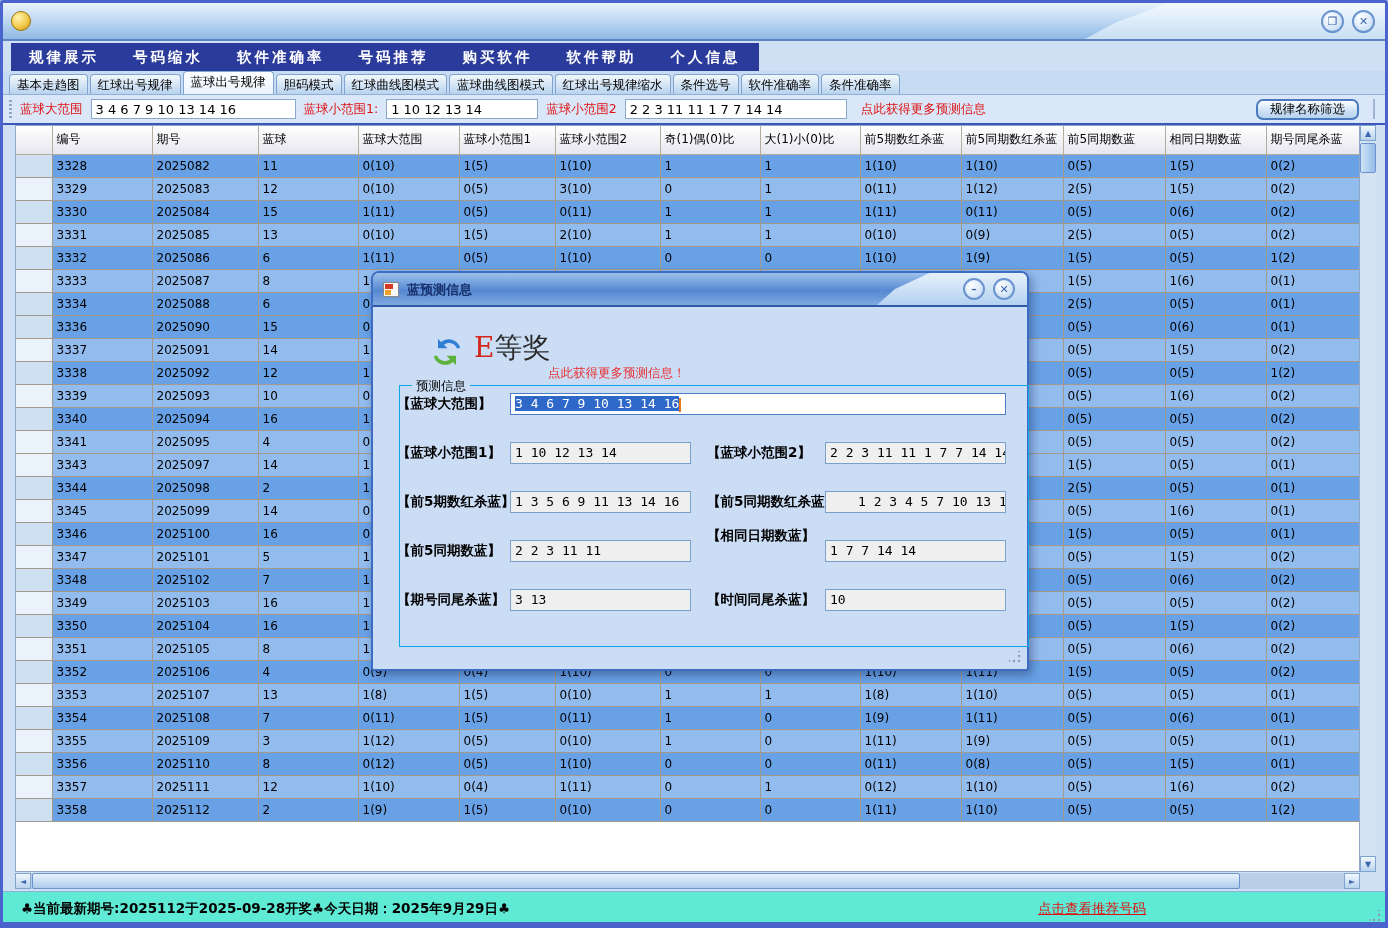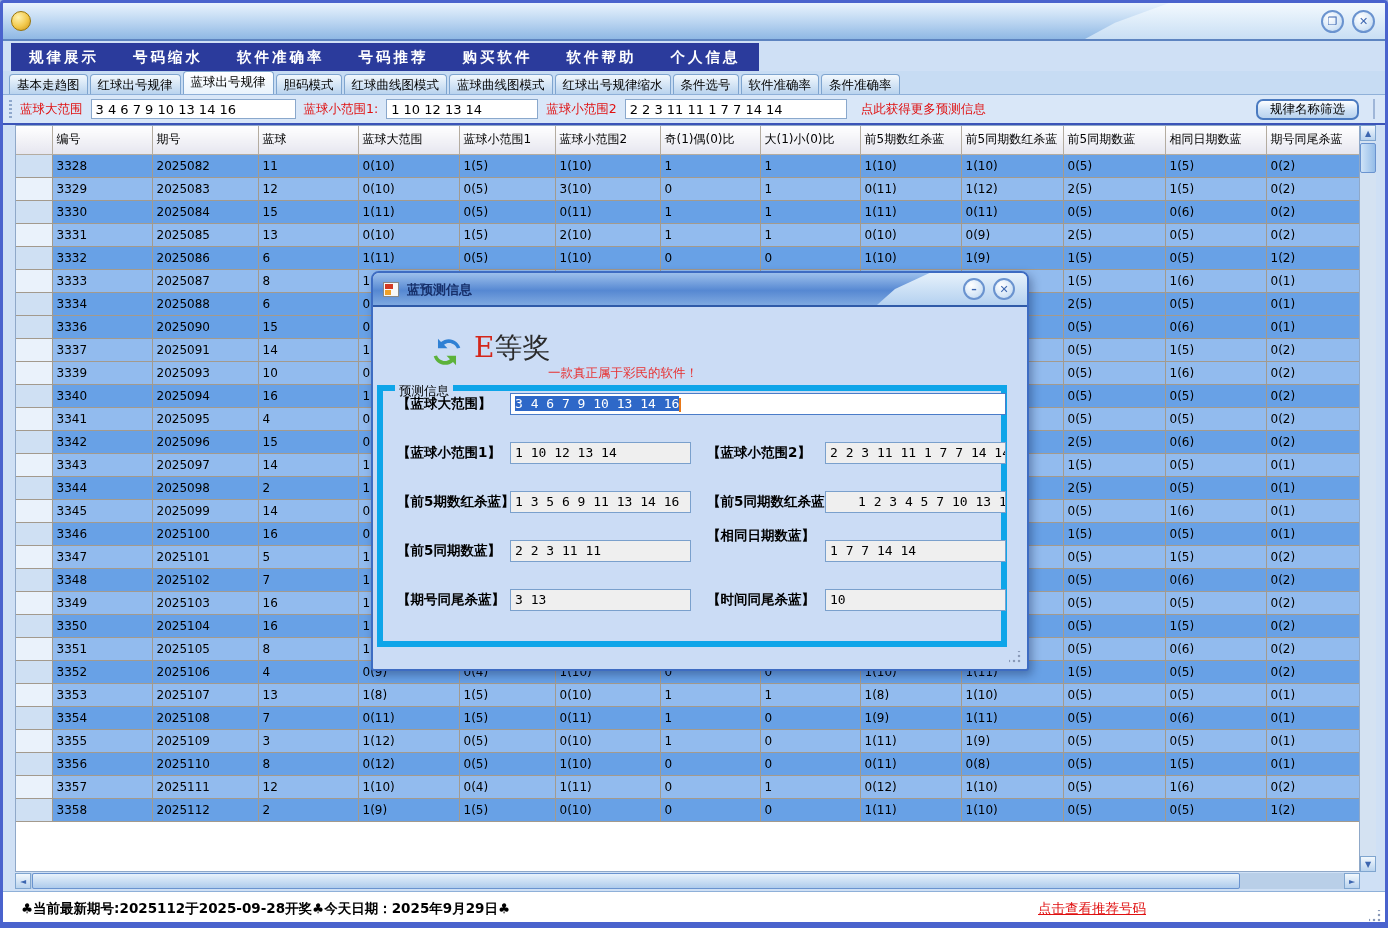--- a/index.html
+++ b/index.html
@@ -68,21 +68,21 @@
   .sb-btn { position:absolute; width:16px; height:16px;
     background:linear-gradient(180deg,#f2f8fd,#b9d3ee); border:1px solid #7fa5cf;
     color:#3c66b0; font-size:8px; display:flex; align-items:center; justify-content:center; }
   #vscroll { position:absolute; left:1357px; top:122px; width:16px; height:747px; background:#d4e2f2; }
   #vthumb { position:absolute; left:1357px; top:140px; width:16px; height:30px;
     background:linear-gradient(90deg,#cfe3f7,#94bce8); border:1px solid #6a93cf; border-radius:2px; }
   #hscroll { position:absolute; left:12px; top:870px; width:1345px; height:16px; background:#b9cfe8; }
   #hthumb { position:absolute; left:29px; top:870px; width:1208px; height:16px;
     background:linear-gradient(180deg,#e8f2fb,#aecbec); border:1px solid #6a93cf; border-radius:2px; }
   
-  #statusbar { position:absolute; left:0; top:888px; right:0; height:34px; background:#ffffff;
+  #statusbar { position:absolute; left:0; top:888px; right:0; height:34px; background:#5eead4;
     border-top:1px solid #8fb0d8; }
   #status-text { position:absolute; left:18px; top:8px; font-size:13.5px; font-weight:bold; color:#000; }
   #status-link { position:absolute; left:1035px; top:8px; font-size:13.5px; color:#e01010;
     text-decoration:underline; }
   .resize-grip { position:absolute; right:4px; bottom:3px; width:12px; height:12px;
     background:
       radial-gradient(circle at 10px 10px,#8a9ab8 1.4px,transparent 1.6px),
       radial-gradient(circle at 10px 5px,#8a9ab8 1.4px,transparent 1.6px),
       radial-gradient(circle at 5px 10px,#8a9ab8 1.4px,transparent 1.6px),
       radial-gradient(circle at 10px 0px,#8a9ab8 1.4px,transparent 1.6px),
@@ -104,22 +104,22 @@
   #dialog .win-btns { top:5px; right:12px; }
   #dialog .circle-btn { width:22px; height:22px; }
   
   #logo { position:absolute; left:55px; top:52px; }
   #logo-arrows { position:absolute; left:0; top:8px; width:38px; height:38px; }
   #logo-text { position:absolute; left:46px; top:4px; font-family:"DejaVu Serif",serif;
     font-size:28px; color:#2a2a2a; white-space:nowrap; }
   #logo-text .e-red { color:#d4261a; }
   #logo-slogan { position:absolute; left:120px; top:40px; font-size:12.5px; color:#e83030; white-space:nowrap; }
   
-  #groupbox { position:absolute; left:4px; top:112px; width:630px; height:262px;
-    border:6px solid #0ea5e9; }
+  #groupbox { position:absolute; left:26px; top:112px; width:630px; height:262px;
+    border:1px solid #0ea5e9; }
   #groupbox-label { position:absolute; left:12px; top:-8px; background:#cbdcf5; padding:0 4px;
     font-size:12.5px; color:#000; }
   .fld-label { position:absolute; font-size:13.5px; font-weight:bold; color:#000; white-space:nowrap; }
   .fld-input { position:absolute; height:22px; background:#efefef; border:1px solid #7aa0cc;
     font-family:"DejaVu Sans Mono",monospace; font-size:13px; color:#000; padding:2px 4px;
     white-space:nowrap; overflow:hidden; }
   .fld-input.focused { background:#ffffff; border:1px solid #4a7cc8; }
   .sel { background:#2e68c8; color:#ffffff; }
   .caret { display:inline-block; width:2px; height:14px; background:#e87818; vertical-align:middle; }
   #dialog .resize-grip { right:6px; bottom:6px; }
@@ -350,20 +350,36 @@
             <td></td>
             <td></td>
             <td></td>
             <td></td>
             <td></td>
             <td></td>
             <td>0(5)</td>
             <td>1(5)</td>
             <td>0(2)</td>
           </tr>
+          <tr class="dark">
+            <td class="rowhdr"></td>
+            <td>3338</td>
+            <td>2025092</td>
+            <td>12</td>
+            <td>1</td>
+            <td></td>
+            <td></td>
+            <td></td>
+            <td></td>
+            <td></td>
+            <td></td>
+            <td>0(5)</td>
+            <td>0(5)</td>
+            <td>1(2)</td>
+          </tr>
           <tr class="light">
             <td class="rowhdr"></td>
             <td>3339</td>
             <td>2025093</td>
             <td>10</td>
             <td>0</td>
             <td></td>
             <td></td>
             <td></td>
             <td></td>
@@ -396,36 +412,20 @@
             <td>4</td>
             <td>0</td>
             <td></td>
             <td></td>
             <td></td>
             <td></td>
             <td></td>
             <td></td>
             <td>0(5)</td>
             <td>0(5)</td>
-            <td>0(2)</td>
-          </tr>
-          <tr class="dark">
-            <td class="rowhdr"></td>
-            <td>3342</td>
-            <td>2025096</td>
-            <td>15</td>
-            <td>0</td>
-            <td></td>
-            <td></td>
-            <td></td>
-            <td></td>
-            <td></td>
-            <td></td>
-            <td>2(5)</td>
-            <td>0(6)</td>
             <td>0(2)</td>
           </tr>
           <tr class="light">
             <td class="rowhdr"></td>
             <td>3343</td>
             <td>2025097</td>
             <td>14</td>
             <td>1</td>
             <td></td>
             <td></td>
@@ -706,21 +706,21 @@
         <div class="circle-btn">–</div>
         <div class="circle-btn">✕</div>
       </div>
     </div>
     <div id="logo">
       <svg id="logo-arrows" viewBox="0 0 40 40">
         <path d="M34 15.5c-1.6-5.2-6.4-9-12.1-9-3.1 0-6 1.2-8.2 3.1L10.5 6v10h10l-3.6-3.6c1.5-1.2 3.3-1.9 5.3-1.9 3.8 0 7 2.4 8.3 5.8z" fill="#2f80d4"></path>
         <path d="M6 24.5c1.6 5.2 6.4 9 12.1 9 3.1 0 6-1.2 8.2-3.1L29.5 34V24h-10l3.6 3.6c-1.5 1.2-3.3 1.9-5.3 1.9-3.8 0-7-2.4-8.3-5.8z" fill="#5cb23a"></path>
       </svg>
       <div id="logo-text"><span class="e-red">E</span><span>等奖</span></div>
-      <div id="logo-slogan">一款真正属于彩民的软件！</div>
+      <div id="logo-slogan">点此获得更多预测信息！</div>
     </div>
     <div id="groupbox">
       <div id="groupbox-label">预测信息</div>
     </div>
     <div id="dlg-fields"></div>
     <div class="resize-grip"></div>
   <div class="fld-label" style="left: 24px; top: 122px;">【蓝球大范围】</div>
       <div class="fld-input focused" style="left: 137px; top: 120px; width: 496px;"><span class="sel">3 4 6 7 9 10 13 14 16</span><span class="caret"></span></div>
       <div class="fld-label" style="left: 24px; top: 171px;">【蓝球小范围1】</div>
       <div class="fld-input" style="left: 137px; top: 169px; width: 181px;">1 10 12 13 14</div>

